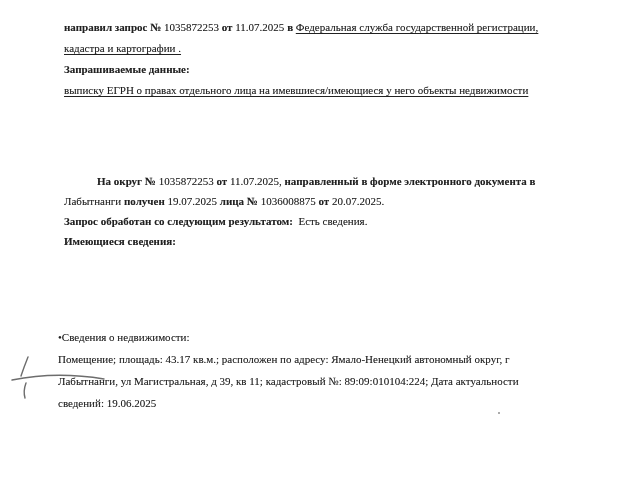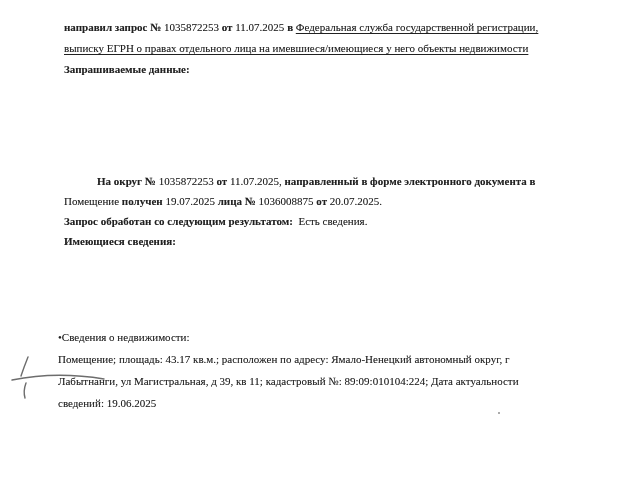--- a/index.html
+++ b/index.html
@@ -27,33 +27,36 @@
 </head>
 <body>
 
 <div class="page">
 
   <div class="block b1">
     <div class="line">
       <span class="b">направил запрос № </span><span>1035872253 </span><span class="b">от </span><span>11.07.2025 </span><span class="b">в </span><span class="u">Федеральная служба государственной регистрации,</span>
     </div>
     <div class="line">
-      <span class="u">выписку ЕГРН о правах отдельного лица на имевшиеся/имеющиеся у него объекты недвижимости</span>
+      <span class="u">кадастра и картографии&nbsp;.</span>
     </div>
     <div class="line">
       <span class="b">Запрашиваемые данные:</span>
+    </div>
+    <div class="line">
+      <span class="u">выписку ЕГРН о правах отдельного лица на имевшиеся/имеющиеся у него объекты недвижимости</span>
     </div>
   </div>
 
   <div class="block b2">
     <div class="line indent">
       <span class="b">На округ № </span><span>1035872253 </span><span class="b">от </span><span>11.07.2025, </span><span class="b">направленный в форме электронного документа в</span>
     </div>
     <div class="line">
-      <span>Помещение </span><span class="b">получен </span><span>19.07.2025 </span><span class="b">лица № </span><span>1036008875 </span><span class="b">от </span><span>20.07.2025.</span>
+      <span>Лабытнанги </span><span class="b">получен </span><span>19.07.2025 </span><span class="b">лица № </span><span>1036008875 </span><span class="b">от </span><span>20.07.2025.</span>
     </div>
     <div class="line">
       <span class="b">Запрос обработан со следующим результатом:</span><span>&nbsp; Есть сведения.</span>
     </div>
     <div class="line">
       <span class="b">Имеющиеся сведения:</span>
     </div>
   </div>
 
   <div class="block b3">

